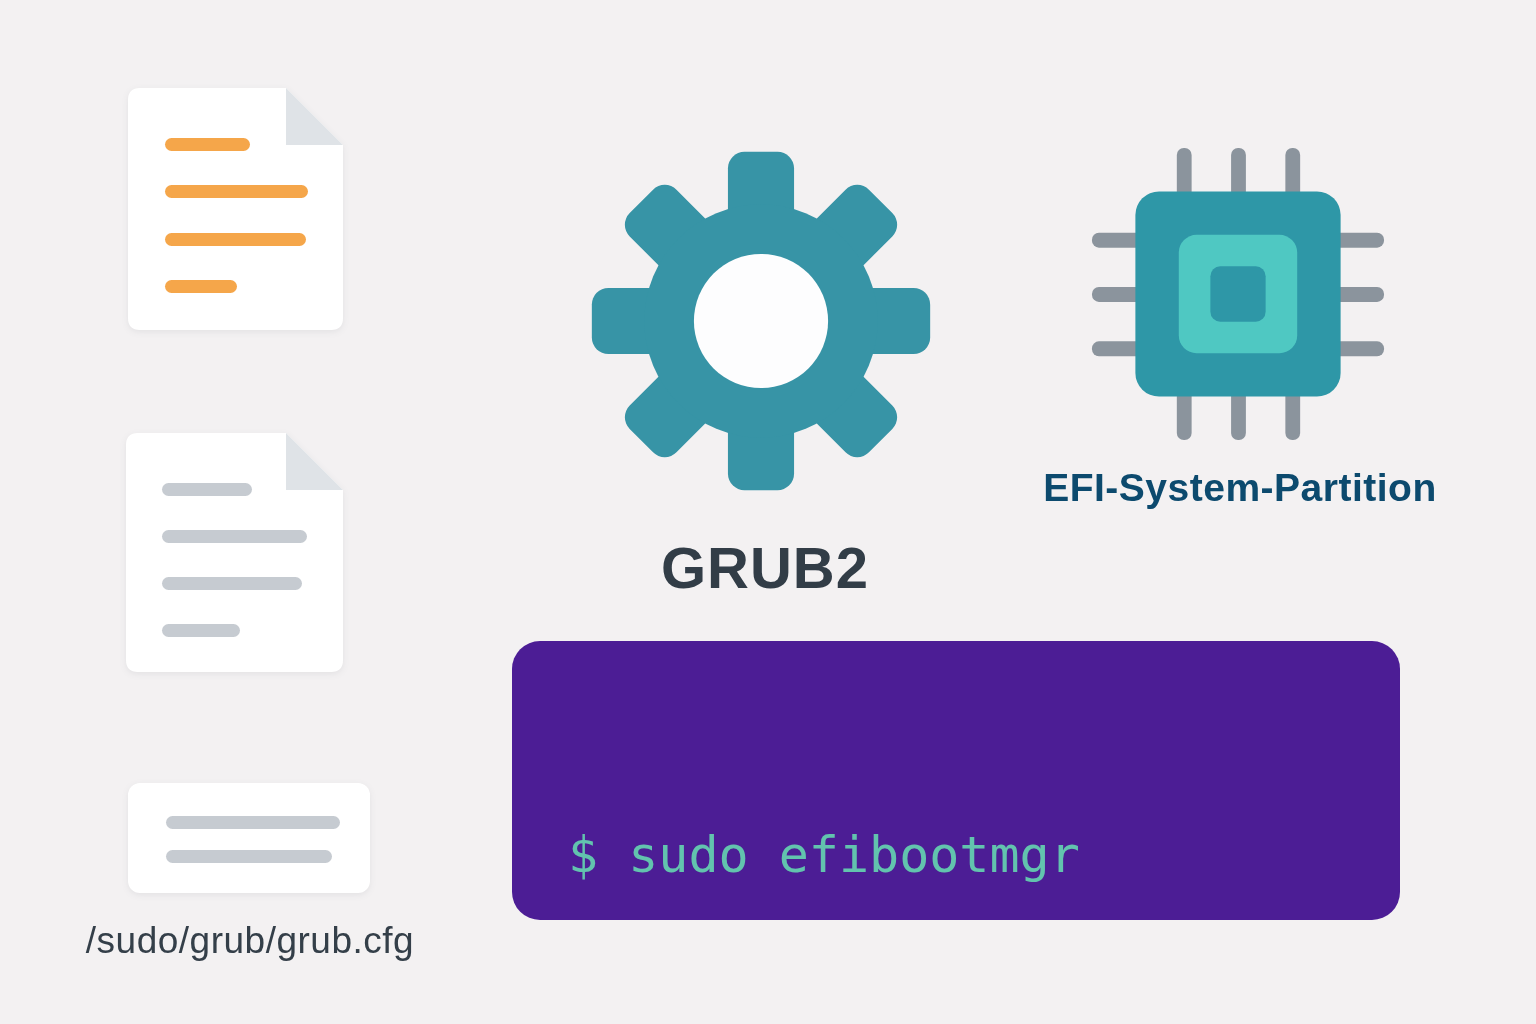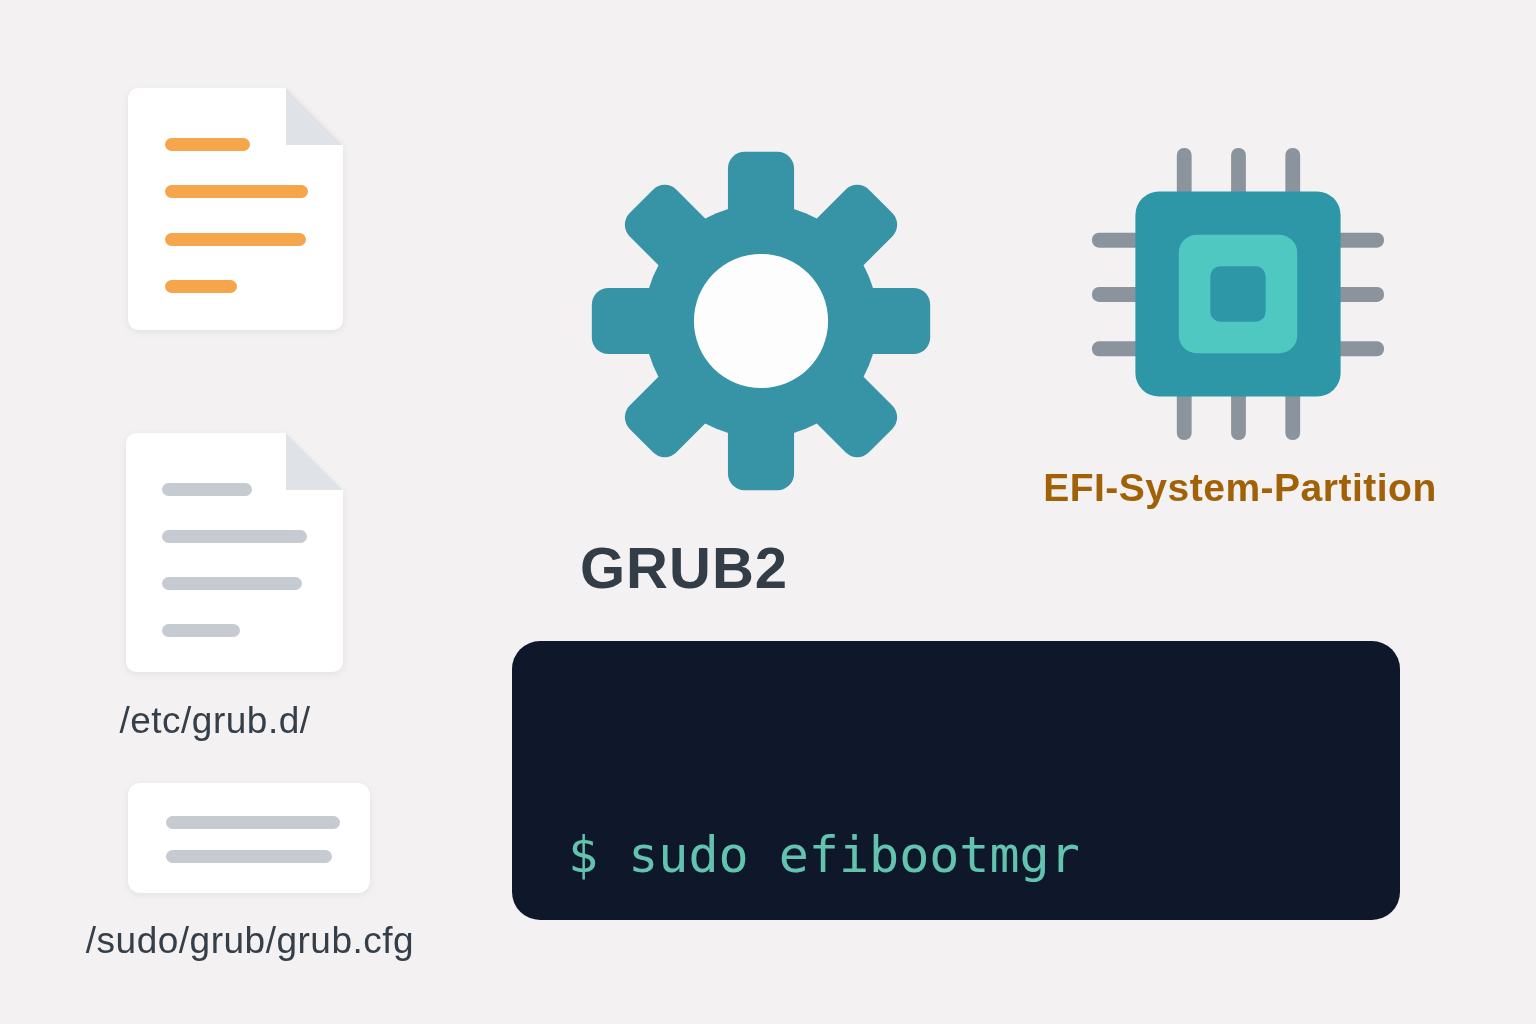--- a/index.html
+++ b/index.html
@@ -21,43 +21,43 @@
     position: absolute;
     text-align: center;
     color: #343f49;
     font-weight: 500;
     font-size: 37px;
     letter-spacing: 0.5px;
   }
 
   .grub-label {
     position: absolute;
-    text-align: left;
+    text-align: center;
     color: #323d47;
     font-weight: 800;
     font-size: 58px;
     letter-spacing: 1px;
   }
 
   .efi-label {
     position: absolute;
     text-align: center;
-    color: #a16207;
+    color: #0c4a6e;
     font-weight: 600;
     font-size: 39px;
     letter-spacing: 0.5px;
   }
 
   .terminal {
     position: absolute;
     left: 512px;
     top: 641px;
     width: 888px;
     height: 279px;
-    background: #0f172a;
+    background: #4c1d95;
     border-radius: 28px;
     box-sizing: border-box;
     padding: 32px 40px 0 56px;
     font-family: "DejaVu Sans Mono", monospace;
     font-size: 50px;
     line-height: 73px;
     white-space: pre;
   }
   .term-cmd  { color: #62c3ae; }
 </style>
@@ -80,21 +80,20 @@
   <svg class="abs file-svg" style="left:126px; top:433px;" width="217" height="239" viewBox="0 0 217 239">
     <path d="M12,0 H160 L217,57 V227 Q217,239 205,239 H12 Q0,239 0,227 V12 Q0,0 12,0 Z" fill="#ffffff"></path>
     <path d="M160,0 L217,57 H160 Z" fill="#dfe3e7"></path>
     <g fill="#c6cbd1">
       <rect x="36" y="50" width="90" height="13" rx="6.5"></rect>
       <rect x="36" y="97" width="145" height="13" rx="6.5"></rect>
       <rect x="36" y="144" width="140" height="13" rx="6.5"></rect>
       <rect x="36" y="191" width="78" height="13" rx="6.5"></rect>
     </g>
   </svg>
-  <div class="file-label" style="left:15px; top:700px; width:400px;">/etc/grub.d/</div>
 
   <svg class="abs file-svg" style="left:128px; top:783px;" width="242" height="110" viewBox="0 0 242 110">
     <rect x="0" y="0" width="242" height="110" rx="12" fill="#ffffff"></rect>
     <g fill="#c6cbd1">
       <rect x="38" y="33" width="174" height="13" rx="6.5"></rect>
       <rect x="38" y="67" width="166" height="13" rx="6.5"></rect>
     </g>
   </svg>
   <div class="file-label" style="left:30px; top:920px; width:440px;">/sudo/grub/grub.cfg</div>
 

